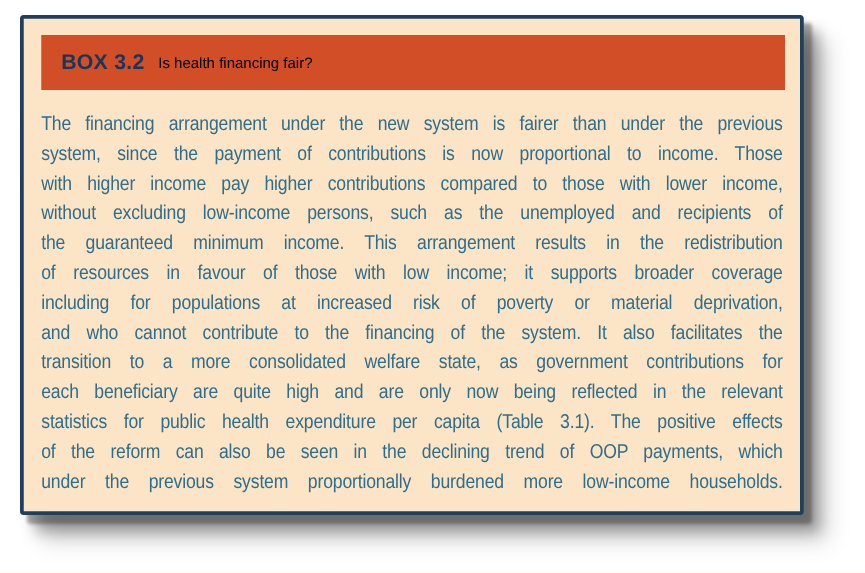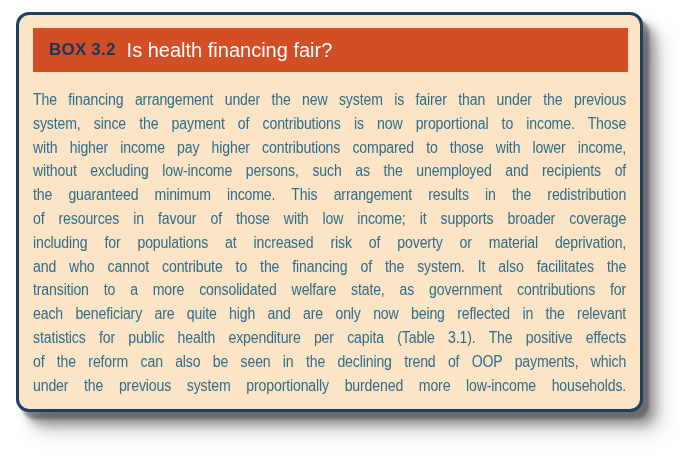--- a/index.html
+++ b/index.html
@@ -17,21 +17,21 @@
   }
   .box {
     position: absolute;
     left: 16px;
     top: 12px;
     width: 627px;
     height: 400px;
     box-sizing: border-box;
     background: #fce4c6;
     border: 3px solid #1f3f5e;
-    border-radius: 13px;
+    border-radius: 3px;
     box-shadow:
       6px 7px 3px rgba(40, 40, 40, 0.40),
       12px 13px 10px rgba(60, 60, 60, 0.38),
       18px 20px 18px rgba(90, 90, 90, 0.28);
     padding: 13px 12px 12px 14px;
   }
   .header-bar {
     height: 44px;
     background: #d24e27;
     display: flex;
@@ -41,22 +41,22 @@
     margin-bottom: 16px;
   }
   .header-label {
     font-weight: bold;
     font-size: 17px;
     color: #16365c;
     letter-spacing: 0.2px;
     white-space: nowrap;
   }
   .header-title {
-    font-size: 20px;
-    color: #ffffff;
+    font-size: 12px;
+    color: #000000;
     margin-left: 11px;
     white-space: nowrap;
   }
   .body-text {
     width: 674px;
     transform: scaleX(0.88);
     transform-origin: 0 0;
     color: #2e6e8a;
     font-size: 16px;
     line-height: 23.8px;

